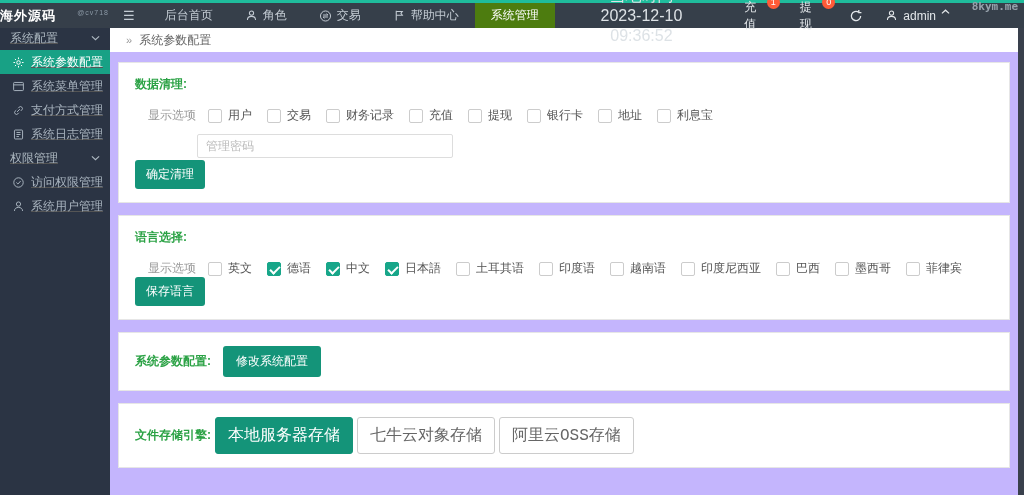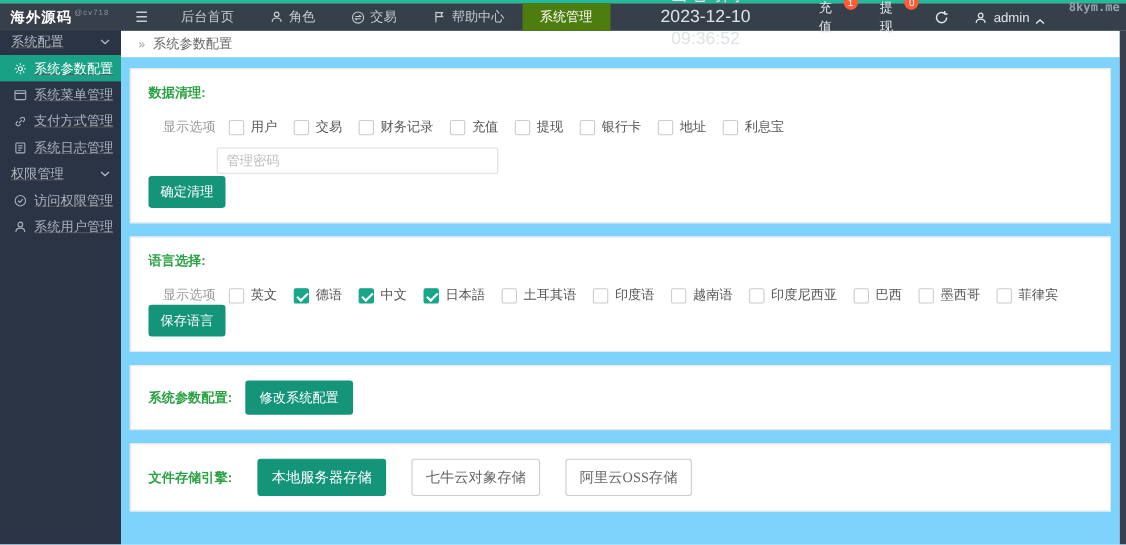--- a/index.html
+++ b/index.html
@@ -13,41 +13,41 @@
   }
   svg { display:block; }
 
   
   .accent { height:3px; background:#1fbc9c; }
   header {
     height:25px; background:#363f4a; display:flex; align-items:stretch;
     color:#c4ccd4; position:relative; z-index:5;
   }
   .logo {
-    width:110px; display:flex; align-items:center; justify-content:center;
+    width:110px; display:flex; align-items:center; justify-content:space-between;
     color:#fff; font-size:13px; font-weight:bold; letter-spacing:1px;
   }
   .logo sup { color:#8b98a5; font-size:7px; font-weight:normal; margin-left:2px; transform:translateY(-3px); }
   .nav { display:flex; align-items:stretch; }
   .nav-item {
     display:flex; align-items:center; gap:5px; padding:0 16px;
     color:#c4ccd4; cursor:pointer; white-space:nowrap;
   }
   .nav-item.active { background:#4d7c0f; color:#fff; }
   .burger { padding:0 14px; font-size:13px; }
   .hright { margin-left:auto; display:flex; align-items:center; padding-right:62px; }
   .time { text-align:center; font-size:16px; line-height:1.25; color:#dde2e6; padding:0 14px; }
   .linkbox { position:relative; padding:0 16px; color:#e3e7ea; cursor:pointer; }
   .badge {
     position:absolute; top:-3px; right:4px; background:#ff5b38; color:#fff;
     border-radius:8px; min-width:13px; height:13px; line-height:13px;
     text-align:center; font-size:9px; padding:0 2px;
   }
   .refresh { padding:0 10px; color:#e3e7ea; cursor:pointer; }
-  .adminbox { display:flex; align-items:flex-end; gap:5px; padding:0 12px; color:#e3e7ea; cursor:pointer; }
+  .adminbox { display:flex; align-items:flex-start; gap:5px; padding:0 12px; color:#e3e7ea; cursor:pointer; }
   .watermark {
     position:absolute; top:0px; right:6px; color:#97a2ac; font-size:11px;
     font-family:"DejaVu Sans Mono", monospace; z-index:9;font-weight:bold;
   }
 
   
   .sidebar {
     position:absolute; left:0; top:24px; bottom:0; width:110px;
     background:#2b3444; padding-top:2px; z-index:4;text-decoration:underline;
   }
@@ -58,21 +58,21 @@
   .side-item.active { background:#18a185; color:#fff; }
   .side-group { color:#aeb9c2; }
   .side-group .chev { margin-left:auto; }
   .side-sub { padding-left:12px; }
   .icn { width:13px; display:flex; justify-content:center; flex:none; }
 
   
   .side-strip { position:absolute; right:0; top:28px; bottom:0; width:6px; background:#39404c; z-index:4; }
 
   
-  main { position:absolute; left:110px; top:28px; right:6px; bottom:0; background:#7dd3fc; overflow:hidden; }
+  main { position:absolute; left:110px; top:28px; right:6px; bottom:0; background:#c4b5fd; overflow:hidden; }
   .breadcrumb { background:#fff; height:24px; line-height:24px; padding-left:16px; color:#666; margin-bottom:10px; }
   .breadcrumb .sep { color:#999; margin-right:7px; font-size:11px; }
 
   .panel { background:#fff; border:1px solid #e6e6e6; margin:0 8px 12px; padding:13px 16px; }
   .ptitle { color:#2ba245; font-weight:bold; }
   .panel .ptitle { margin-bottom:14px; }
 
   .optrow { display:flex; align-items:center; flex-wrap:nowrap; }
   .optlabel { color:#9a9a9a; margin-left:13px; margin-right:12px; white-space:nowrap; }
   .cb { display:flex; align-items:center; margin-right:15px; cursor:pointer; white-space:nowrap; }
@@ -94,21 +94,21 @@
   .btn {
     background:#149479; color:#fff; border:none; padding:6px 11px;
     border-radius:3px; font-size:12px; cursor:pointer; font-family:inherit;
   }
   .inline-row { display:flex; align-items:center; }
   .inline-row .ptitle { margin-bottom:0; }
   .inline-row .btn { margin-top:0; margin-left:12px; padding:7px 13px; }
 
   .store-btn {
     padding:7px 12px; border:1px solid #ccc; background:#fff; color:#666;
-    border-radius:3px; margin-left:23px; cursor:pointer; font-size:13px; font-family:Liberation Serif, serif;
+    border-radius:3px; margin-left:4px; cursor:pointer; font-size:16px; font-family:Liberation Mono, monospace;
   }
   .store-btn.active { background:#149479; color:#fff; border-color:#149479; }
 </style>
 </head>
 <body>
 
 <div class="accent"></div>
 <header>
   <div class="logo">
     <span>海外源码</span>

